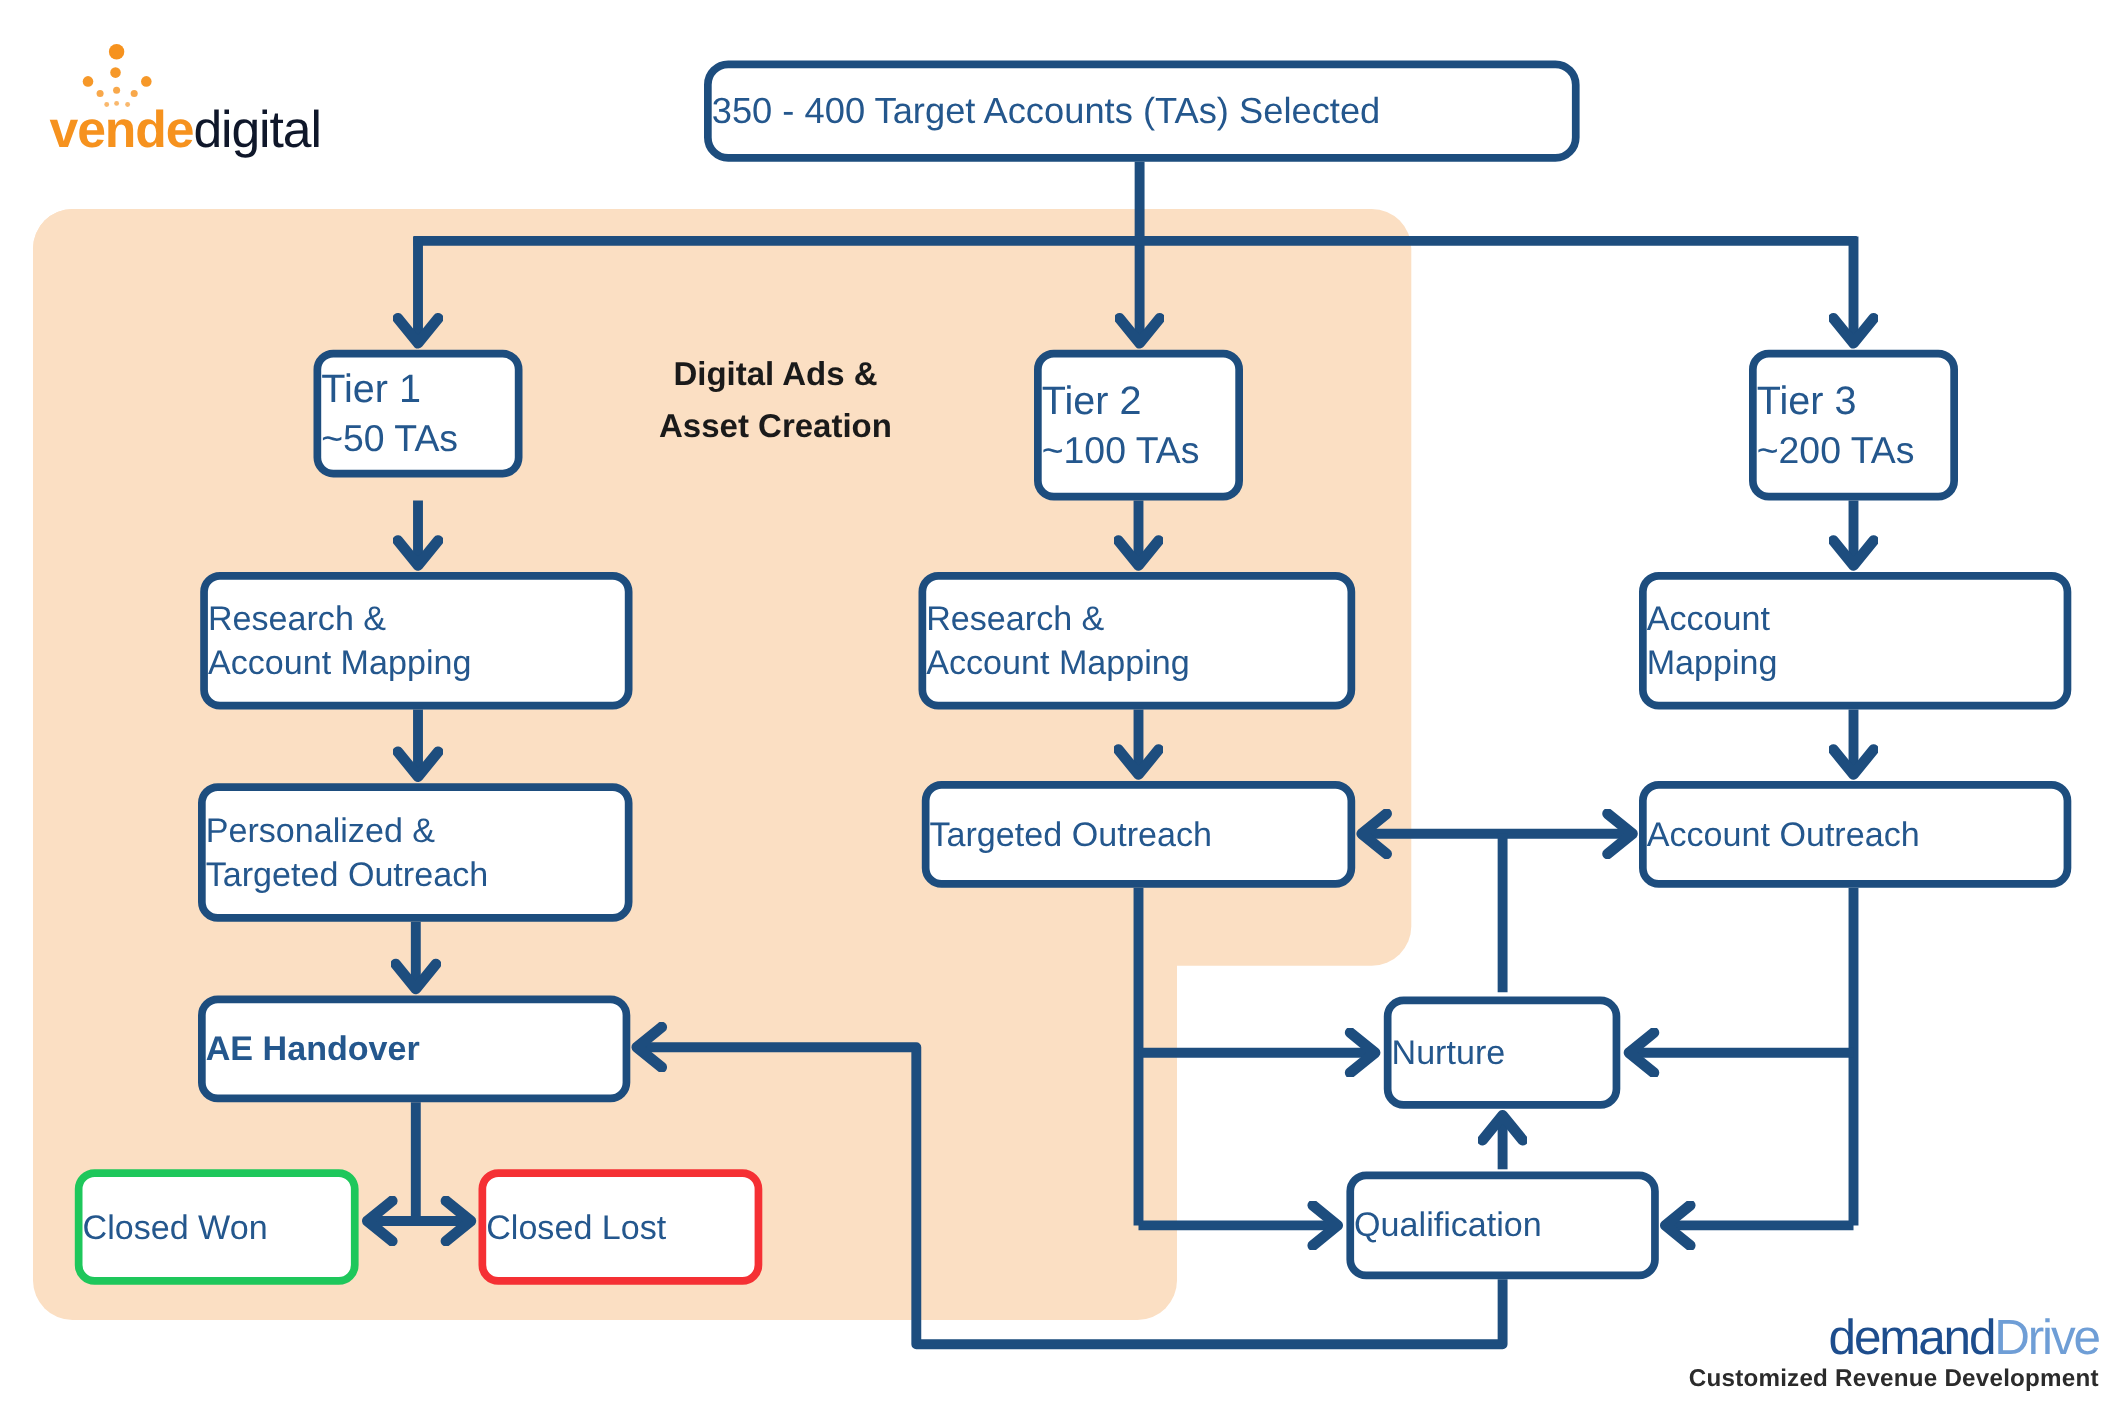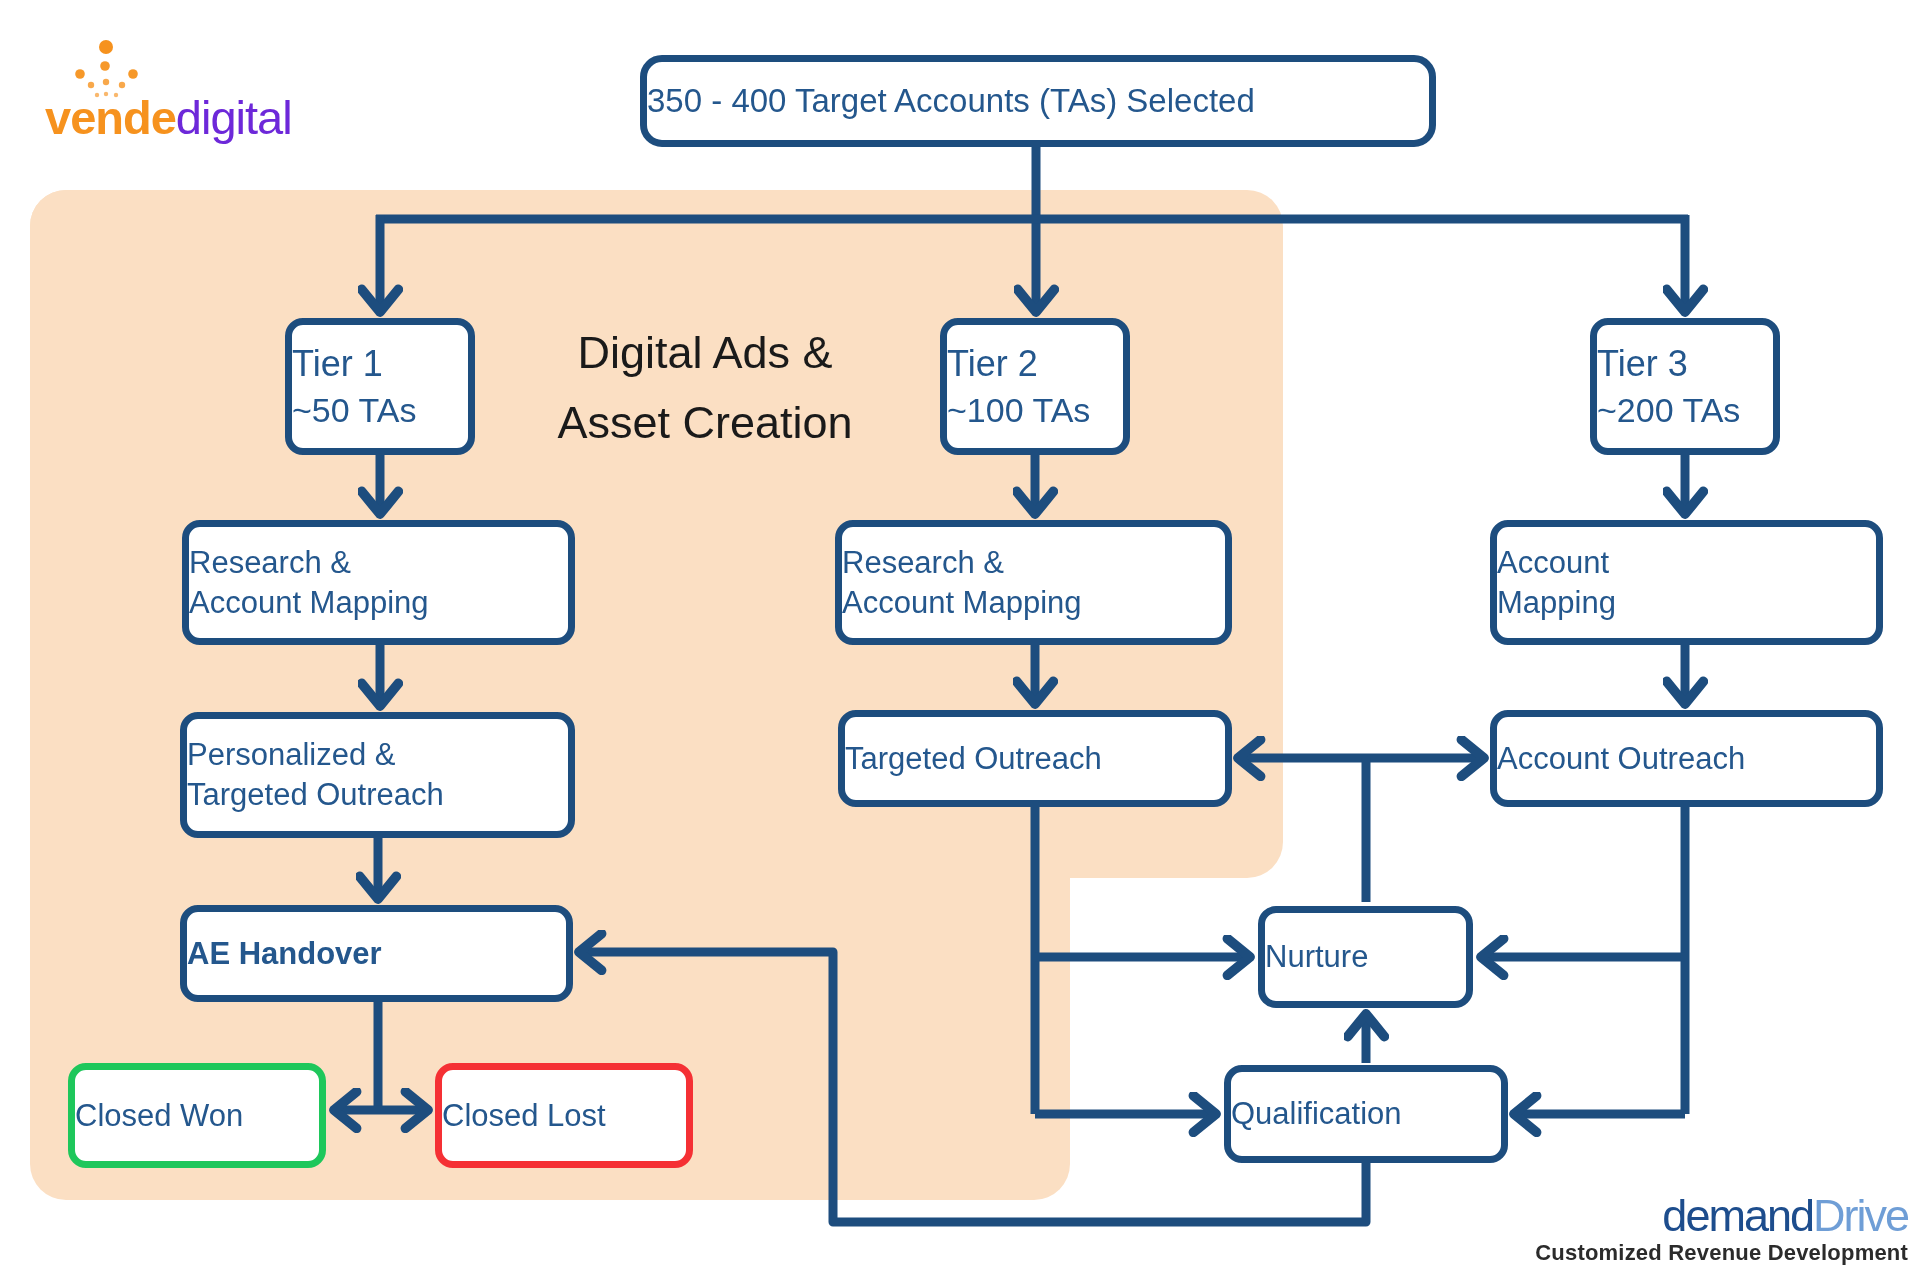--- a/index.html
+++ b/index.html
@@ -28,29 +28,29 @@
   .start-node{font-size:33px;border-radius:22px;}
   .tier-name{font-size:36px;}
   .tier-count{font-size:34px;margin-top:2px;}
   .bold{font-weight:bold;}
   .green-node{border-color:var(--green,#1ec75b);}
   .red-node{border-color:var(--red,#f53034);}
 
   
   .section-heading{
     position:absolute;left:430px;top:318px;width:550px;text-align:center;z-index:3;
-    color:var(--heading,#1a1a1a);font-size:45px;font-weight:400;line-height:1.55;
+    color:var(--heading,#1a1a1a);font-size:30px;font-weight:700;line-height:1.55;
   }
 
   
   .vende-logo{position:absolute;left:45px;top:30px;width:330px;height:115px;z-index:3;}
   .vende-dots{position:absolute;left:5px;top:2px;}
   .vende-text{position:absolute;left:0;bottom:0;font-size:47px;letter-spacing:-1px;white-space:nowrap;}
   .vende-text .v1{color:var(--orange,#f6921e);font-weight:800;}
-  .vende-text .v2{color:#6d28d9;font-weight:500;}
+  .vende-text .v2{color:#0f172a;font-weight:500;}
 
   
   .dd-logo{position:absolute;right:12px;bottom:14px;width:480px;text-align:right;z-index:3;}
   .dd-word{font-size:45px;font-weight:400;letter-spacing:-2px;line-height:1.0;white-space:nowrap;}
   .dd-word .d1{color:var(--dd_dark,#1d4d8d);}
   .dd-word .d2{color:var(--dd_light,#6f9ed6);}
   .dd-tagline{font-size:22px;font-weight:700;color:#2b2b2b;margin-top:2px;letter-spacing:0.2px;}
 </style>
 </head>
 <body>
@@ -120,21 +120,21 @@
 
   <div class="section-heading">
     <div>Digital Ads &amp;</div>
     <div>Asset Creation</div>
   </div>
 
   <div class="node start-node" style="left:640px;top:55px;width:796px;height:92px;">
     <div class="t" style="font-size:33px;">350 - 400 Target Accounts (TAs) Selected</div>
   </div>
 
-  <div class="node" style="left:285px;top:318px;width:190px;height:137px;">
+  <div class="node" style="left:285px;top:318px;width:190px;height:116px;">
     <div class="tier-name">Tier 1</div>
     <div class="tier-count">~50 TAs</div>
   </div>
 
   <div class="node" style="left:940px;top:318px;width:190px;height:137px;">
     <div class="tier-name">Tier 2</div>
     <div class="tier-count">~100 TAs</div>
   </div>
 
   <div class="node" style="left:1590px;top:318px;width:190px;height:137px;">

